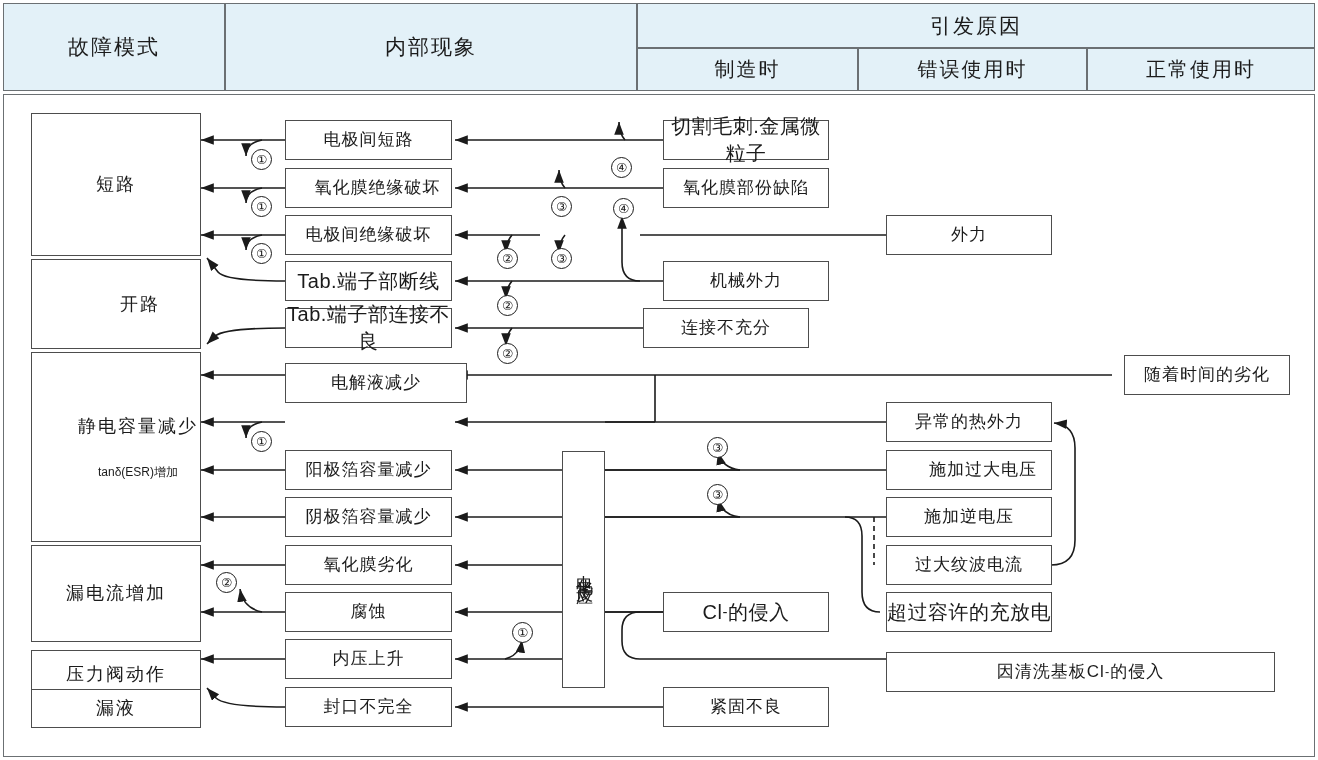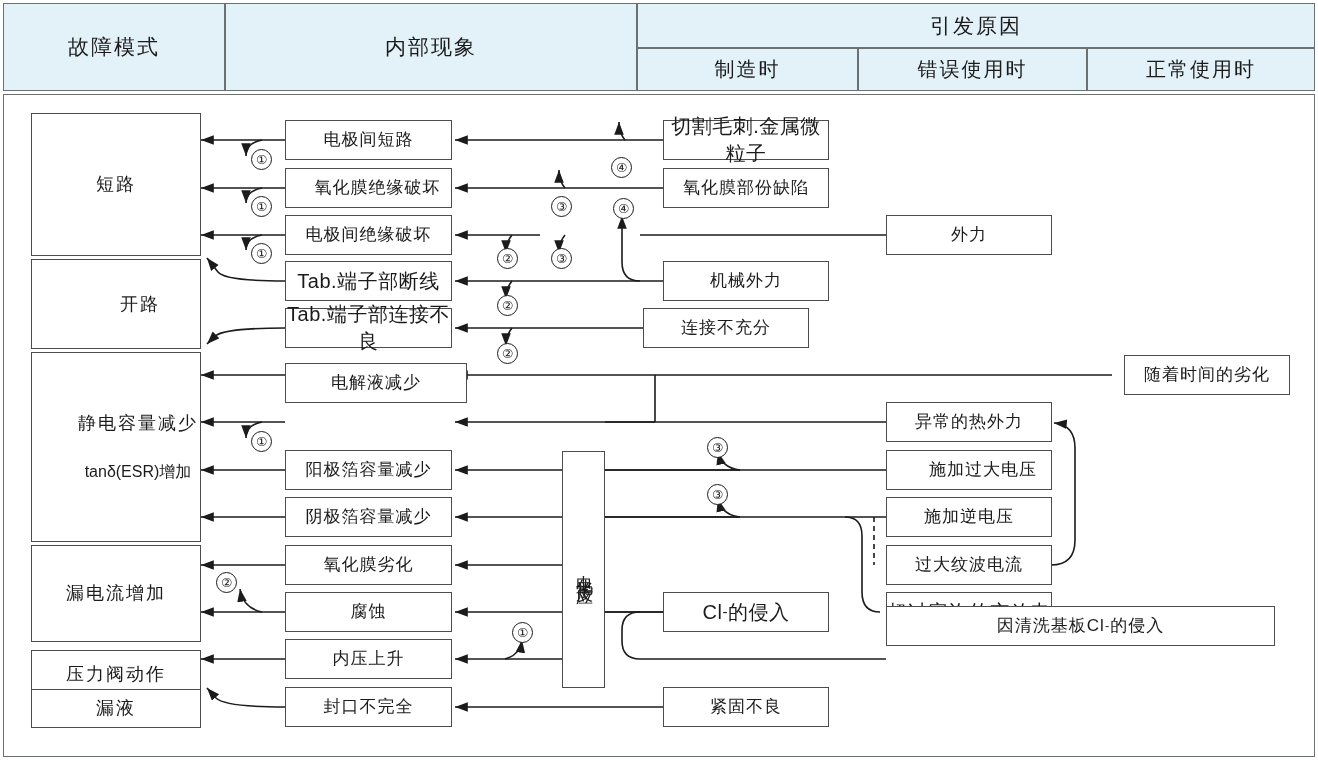--- a/index.html
+++ b/index.html
@@ -135,21 +135,21 @@
   </svg>
 
   <div class="bx mode" style="left:31px;top:113px;width:170px;height:143px;">
     <span>短路</span>
   </div>
   <div class="bx mode" style="left:31px;top:259px;width:170px;height:90px;padding-left:48px;">
     <span>开路</span>
   </div>
   <div class="bx mode" style="left:31px;top:352px;width:170px;height:190px;padding-left:44px;">
     <span>静电容量减少</span>
-    <span style="font-size:16px;letter-spacing:0;">tanδ(ESR)增加</span>
+    <span style="font-size:12px;letter-spacing:0;">tanδ(ESR)增加</span>
   </div>
   <div class="bx mode" style="left:31px;top:545px;width:170px;height:97px;">
     <span>漏电流增加</span>
   </div>
   <div class="bx mode" style="left:31px;top:640px;width:170px;height:48px;margin-top:10px;">
     <span>压力阀动作</span>
   </div>
   <div class="bx mode" style="left:31px;top:689px;width:170px;height:39px;">
     <span>漏液</span>
   </div>
@@ -180,21 +180,21 @@
   <div class="bx" style="left:886px;top:450px;width:166px;height:40px;padding-left:28px;">施加过大电压</div>
   <div class="bx" style="left:886px;top:497px;width:166px;height:40px;">施加逆电压</div>
   <div class="bx" style="left:886px;top:545px;width:166px;height:40px;">过大纹波电流</div>
   <div class="bx small" style="left:886px;top:592px;width:166px;height:40px;">超过容许的充放电</div>
 
   <div class="bx small" style="left:663px;top:592px;width:166px;height:40px;">
     <span>Cl</span>
       <sup class="mn">-</sup>
       <span>的侵入</span>
   </div>
-  <div class="bx" style="left:886px;top:606px;width:389px;height:40px;">
+  <div class="bx" style="left:886px;top:652px;width:389px;height:40px;">
     <span>因清洗基板Cl</span>
       <sup class="mn">-</sup>
       <span>的侵入</span>
   </div>
 
   <div class="bx" style="left:1112px;top:355px;width:166px;height:40px;margin-left:12px;">随着时间的劣化</div>
 
   <div class="cnum" style="left:251px;top:149px;">①</div>
   <div class="cnum" style="left:251px;top:196px;">①</div>
   <div class="cnum" style="left:251px;top:243px;">①</div>

